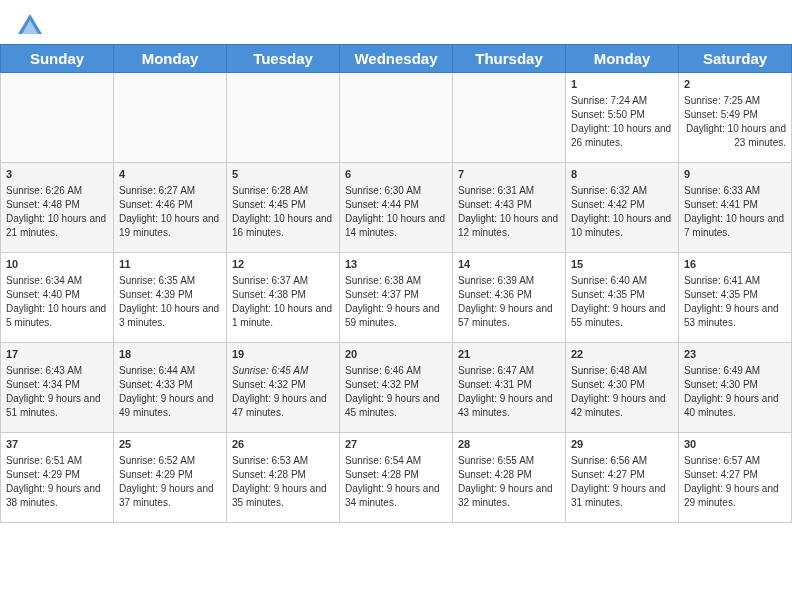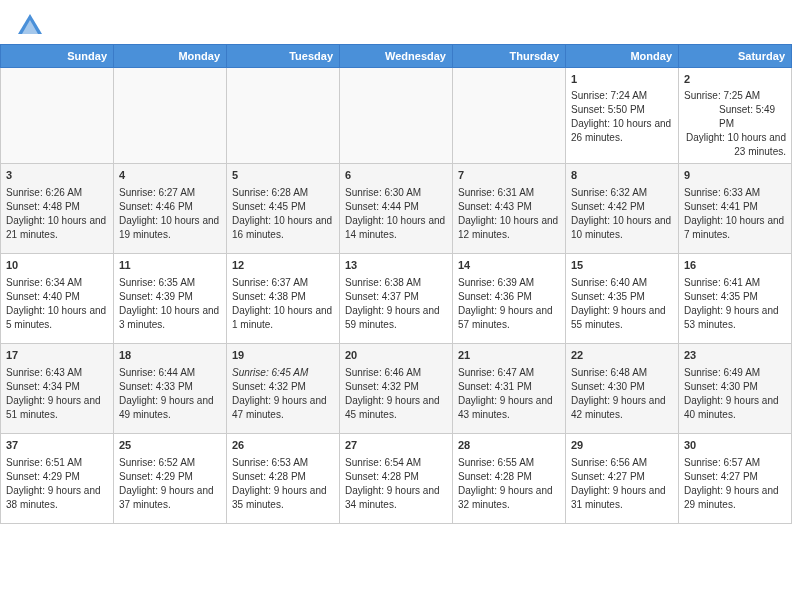--- a/index.html
+++ b/index.html
@@ -49,22 +49,21 @@
       width: 100%;
       border-collapse: collapse;
       font-size: 10.5px;
     }
     .calendar-table thead tr th {
       background: #4a90d9;
       color: #fff;
       font-weight: bold;
       padding: 5px 6px;
       border: 1px solid #3a7bc8;
-      font-size: 11px;
-      text-align: right;
+      font-size: 15px;
     }
     .calendar-table tbody tr td {
       border: 1px solid #ccc;
       vertical-align: top;
       padding: 4px 5px;
       height: 90px;
       width: 113px;
       background: #fff;
       color: #333;
       font-size: 10px;
@@ -124,21 +123,21 @@
         <td class="empty-cell"></td>
         <td>
           <span class="day-number">1</span>
           <span style="display: block;">Sunrise: 7:24 AM</span>
           <span style="display: block;">Sunset: 5:50 PM</span>
           <span style="display: block;">Daylight: 10 hours and 26 minutes.</span>
         </td>
         <td>
           <span class="day-number">2</span>
           <span style="display: block;">Sunrise: 7:25 AM</span>
-          <span style="display: block; margin-left: 35px;">Sunset: 5:49 PM</span>
+          <span style="display: block;">Sunset: 5:49 PM</span>
           <span style="display: block; text-align: right;">Daylight: 10 hours and 23 minutes.</span>
         </td>
       </tr>
       <tr>
         <td>
           <span class="day-number">3</span>
           <span style="display: block;">Sunrise: 6:26 AM</span>
           <span style="display: block;">Sunset: 4:48 PM</span>
           <span style="display: block;">Daylight: 10 hours and 21 minutes.</span>
         </td>

